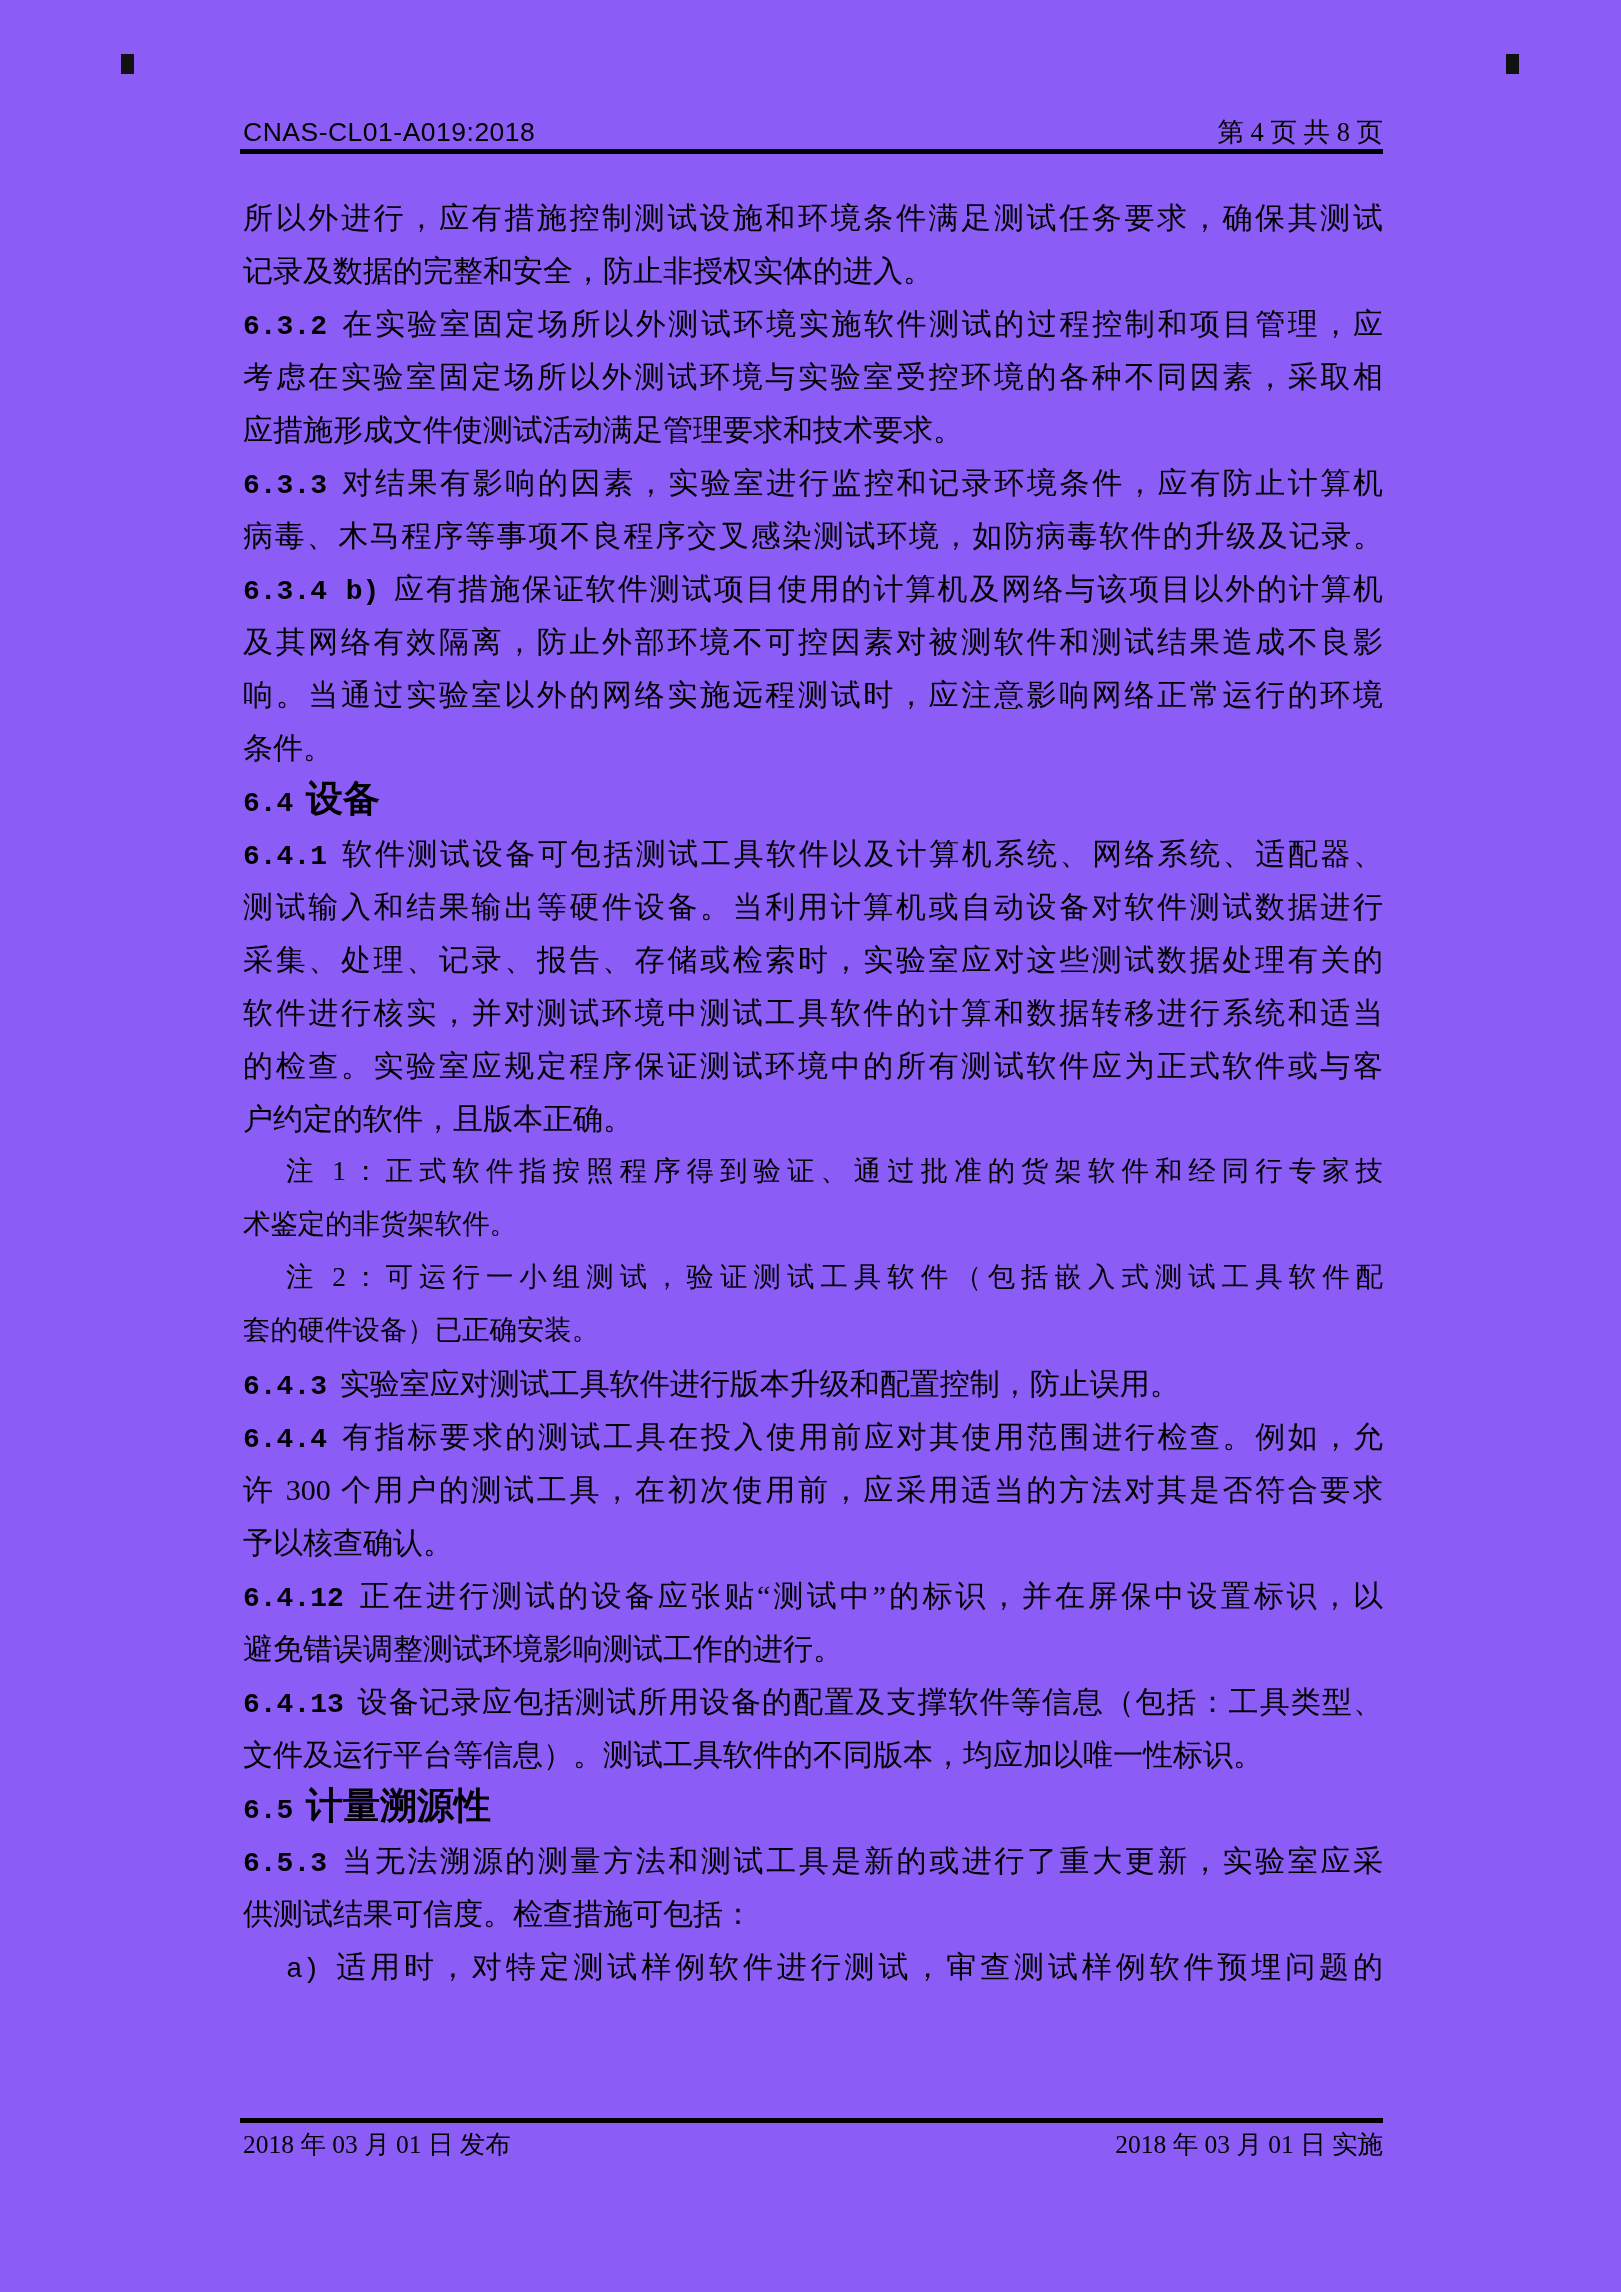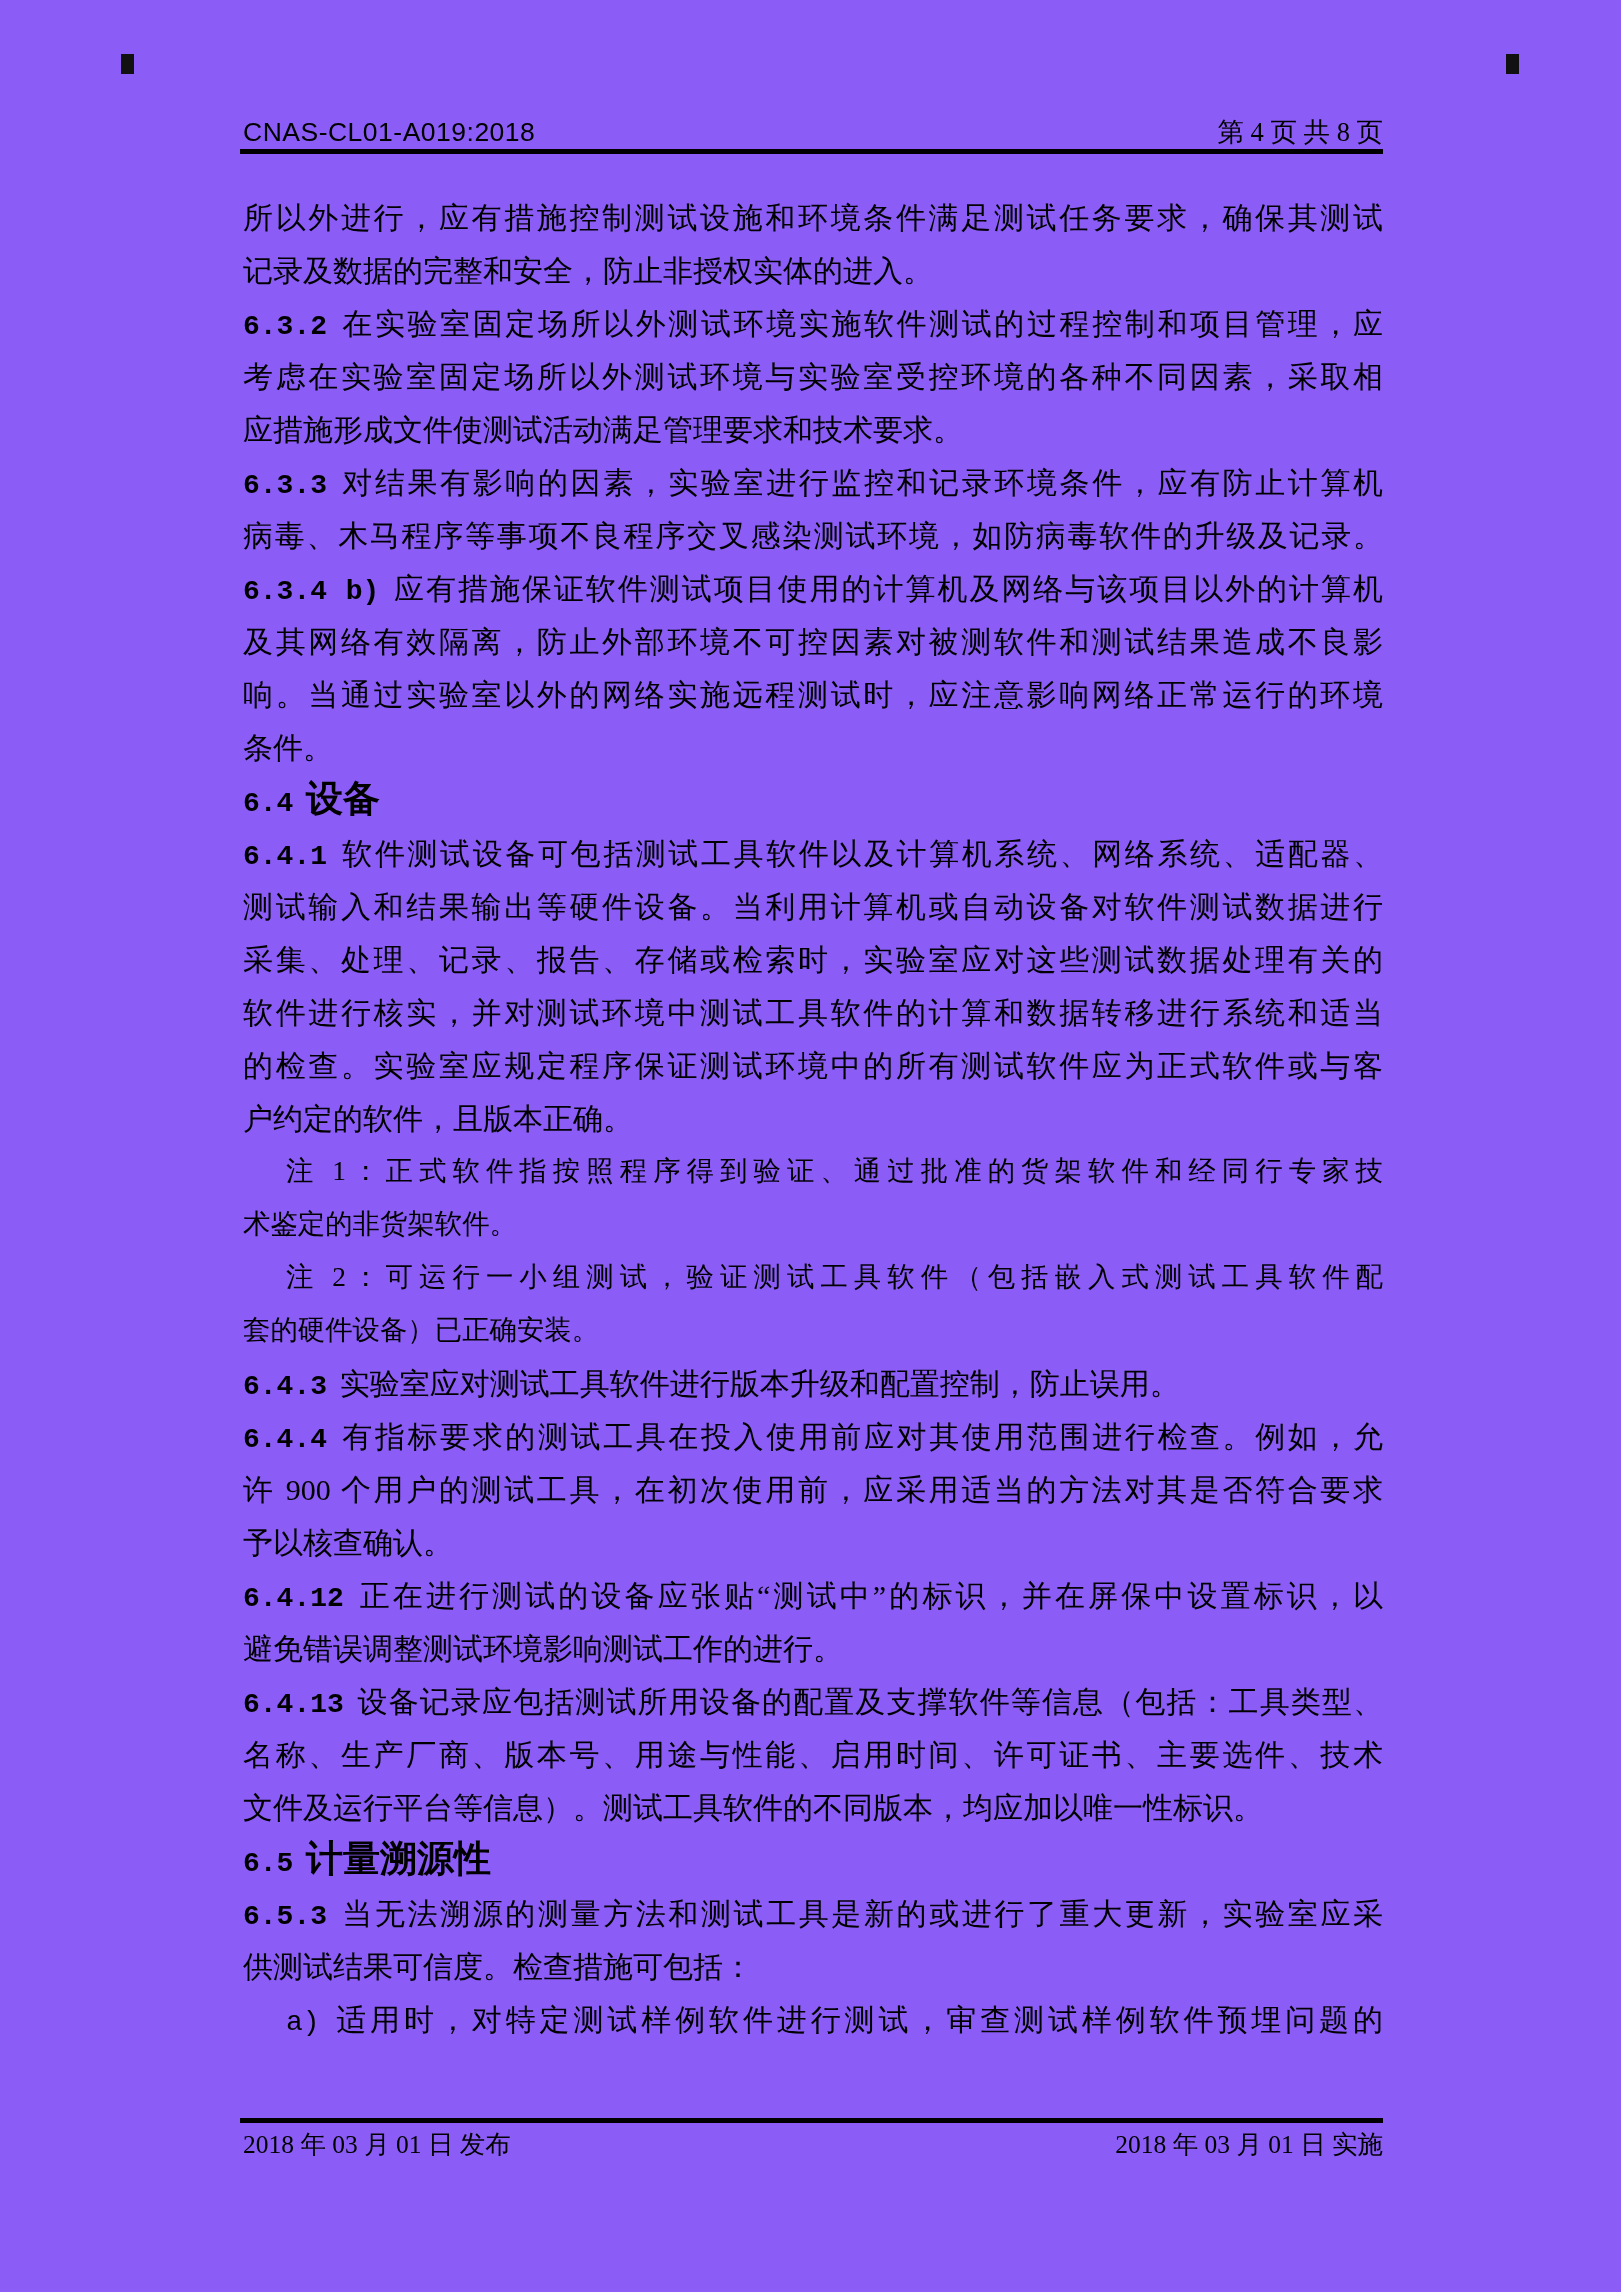--- a/index.html
+++ b/index.html
@@ -96,26 +96,25 @@
       <div class="line body justify"><span class="txt">采集、处理、记录、报告、存储或检索时，实验室应对这些测试数据处理有关的</span></div>
       <div class="line body justify"><span class="txt">软件进行核实，并对测试环境中测试工具软件的计算和数据转移进行系统和适当</span></div>
       <div class="line body justify"><span class="txt">的检查。实验室应规定程序保证测试环境中的所有测试软件应为正式软件或与客</span></div>
       <div class="line body"><span class="txt">户约定的软件，且版本正确。</span></div>
       <div class="line note justify indent"><span class="txt">注 1：正式软件指按照程序得到验证、通过批准的货架软件和经同行专家技</span></div>
       <div class="line note"><span class="txt">术鉴定的非货架软件。</span></div>
       <div class="line note justify indent"><span class="txt">注 2：可运行一小组测试，验证测试工具软件（包括嵌入式测试工具软件配</span></div>
       <div class="line note"><span class="txt">套的硬件设备）已正确安装。</span></div>
       <div class="line body"><span class="prefix">6.4.3</span><span class="txt">实验室应对测试工具软件进行版本升级和配置控制，防止误用。</span></div>
       <div class="line body justify"><span class="prefix">6.4.4</span><span class="txt">有指标要求的测试工具在投入使用前应对其使用范围进行检查。例如，允</span></div>
-      <div class="line body justify"><span class="txt">许 900 个用户的测试工具，在初次使用前，应采用适当的方法对其是否符合要求</span></div>
+      <div class="line body justify"><span class="txt">许 300 个用户的测试工具，在初次使用前，应采用适当的方法对其是否符合要求</span></div>
       <div class="line body"><span class="txt">予以核查确认。</span></div>
       <div class="line body justify"><span class="prefix">6.4.12</span><span class="txt">正在进行测试的设备应张贴“测试中”的标识，并在屏保中设置标识，以</span></div>
       <div class="line body"><span class="txt">避免错误调整测试环境影响测试工作的进行。</span></div>
       <div class="line body justify"><span class="prefix">6.4.13</span><span class="txt">设备记录应包括测试所用设备的配置及支撑软件等信息（包括：工具类型、</span></div>
-      <div class="line body justify"><span class="txt">名称、生产厂商、版本号、用途与性能、启用时间、许可证书、主要选件、技术</span></div>
       <div class="line body"><span class="txt">文件及运行平台等信息）。测试工具软件的不同版本，均应加以唯一性标识。</span></div>
       <div class="line heading"><span class="prefix">6.5</span><span class="txt">计量溯源性</span></div>
       <div class="line body justify"><span class="prefix">6.5.3</span><span class="txt">当无法溯源的测量方法和测试工具是新的或进行了重大更新，实验室应采</span></div>
       <div class="line body"><span class="txt">供测试结果可信度。检查措施可包括：</span></div>
       <div class="line body justify indent"><span class="prefix normal">a)</span><span class="txt">适用时，对特定测试样例软件进行测试，审查测试样例软件预埋问题的</span></div>
     </div>
 
   <div class="rule footer-rule"></div>
   <div class="footer">
     <span>2018 年 03 月 01 日 发布</span>

